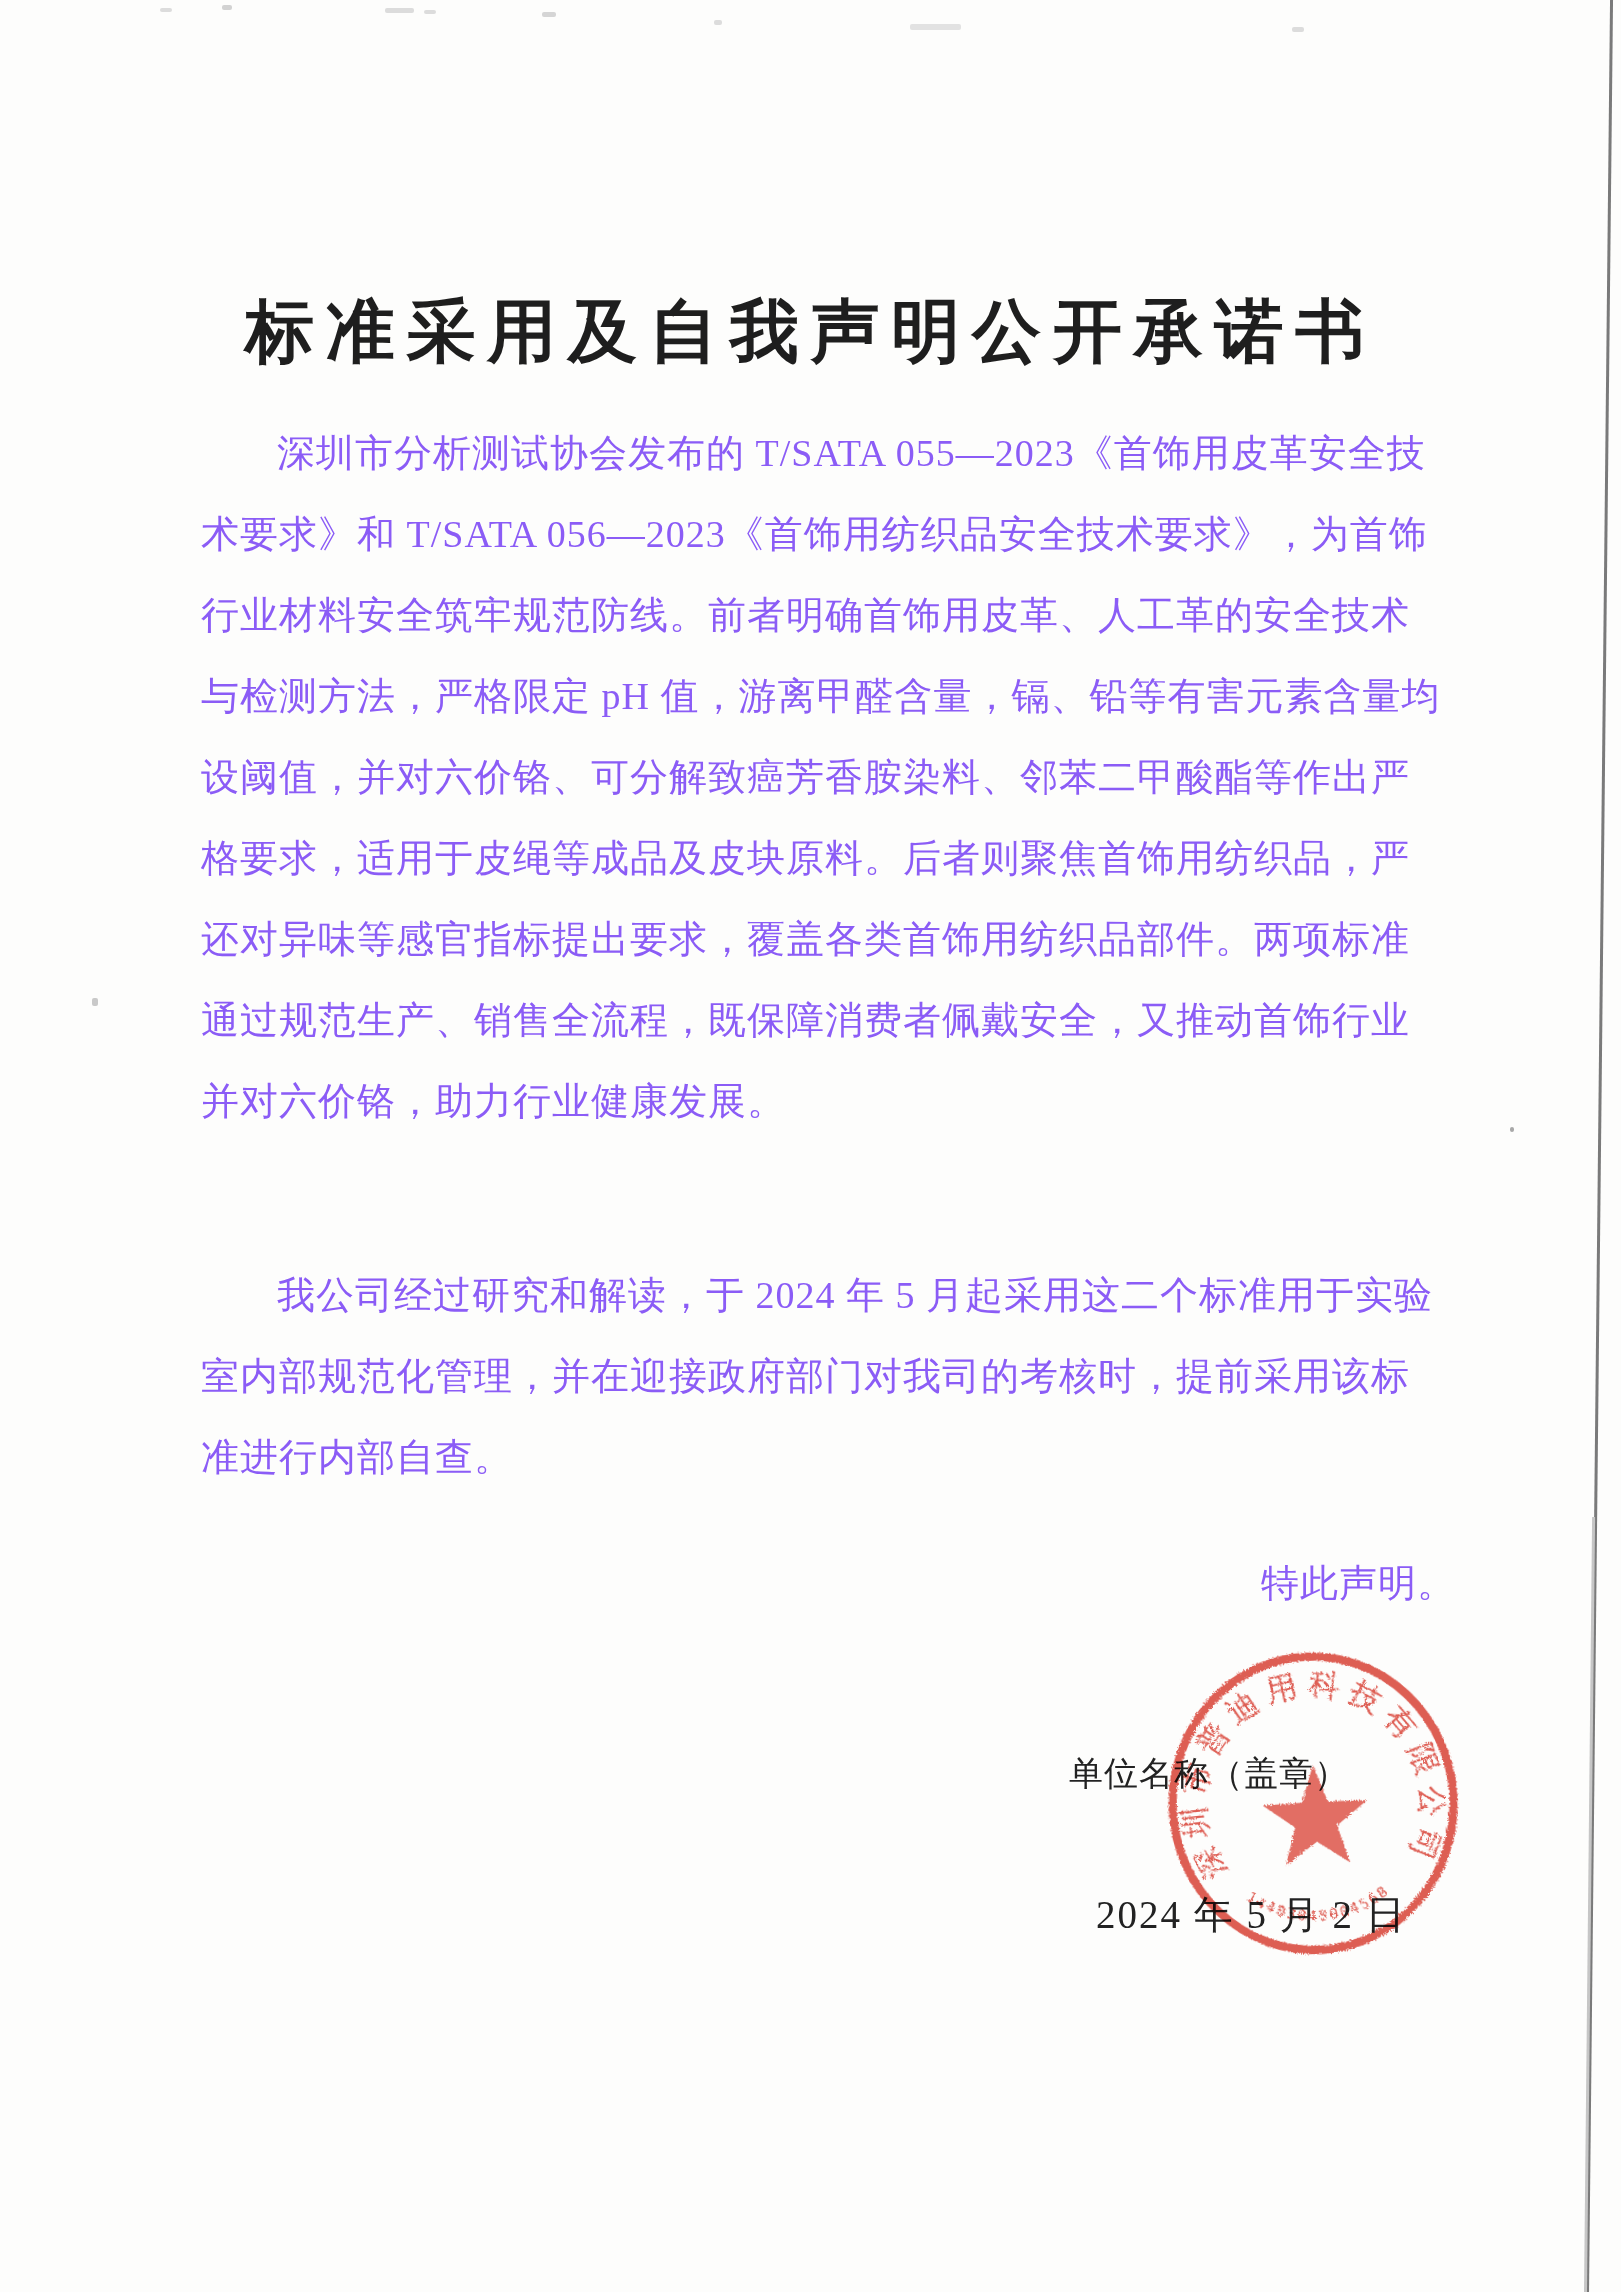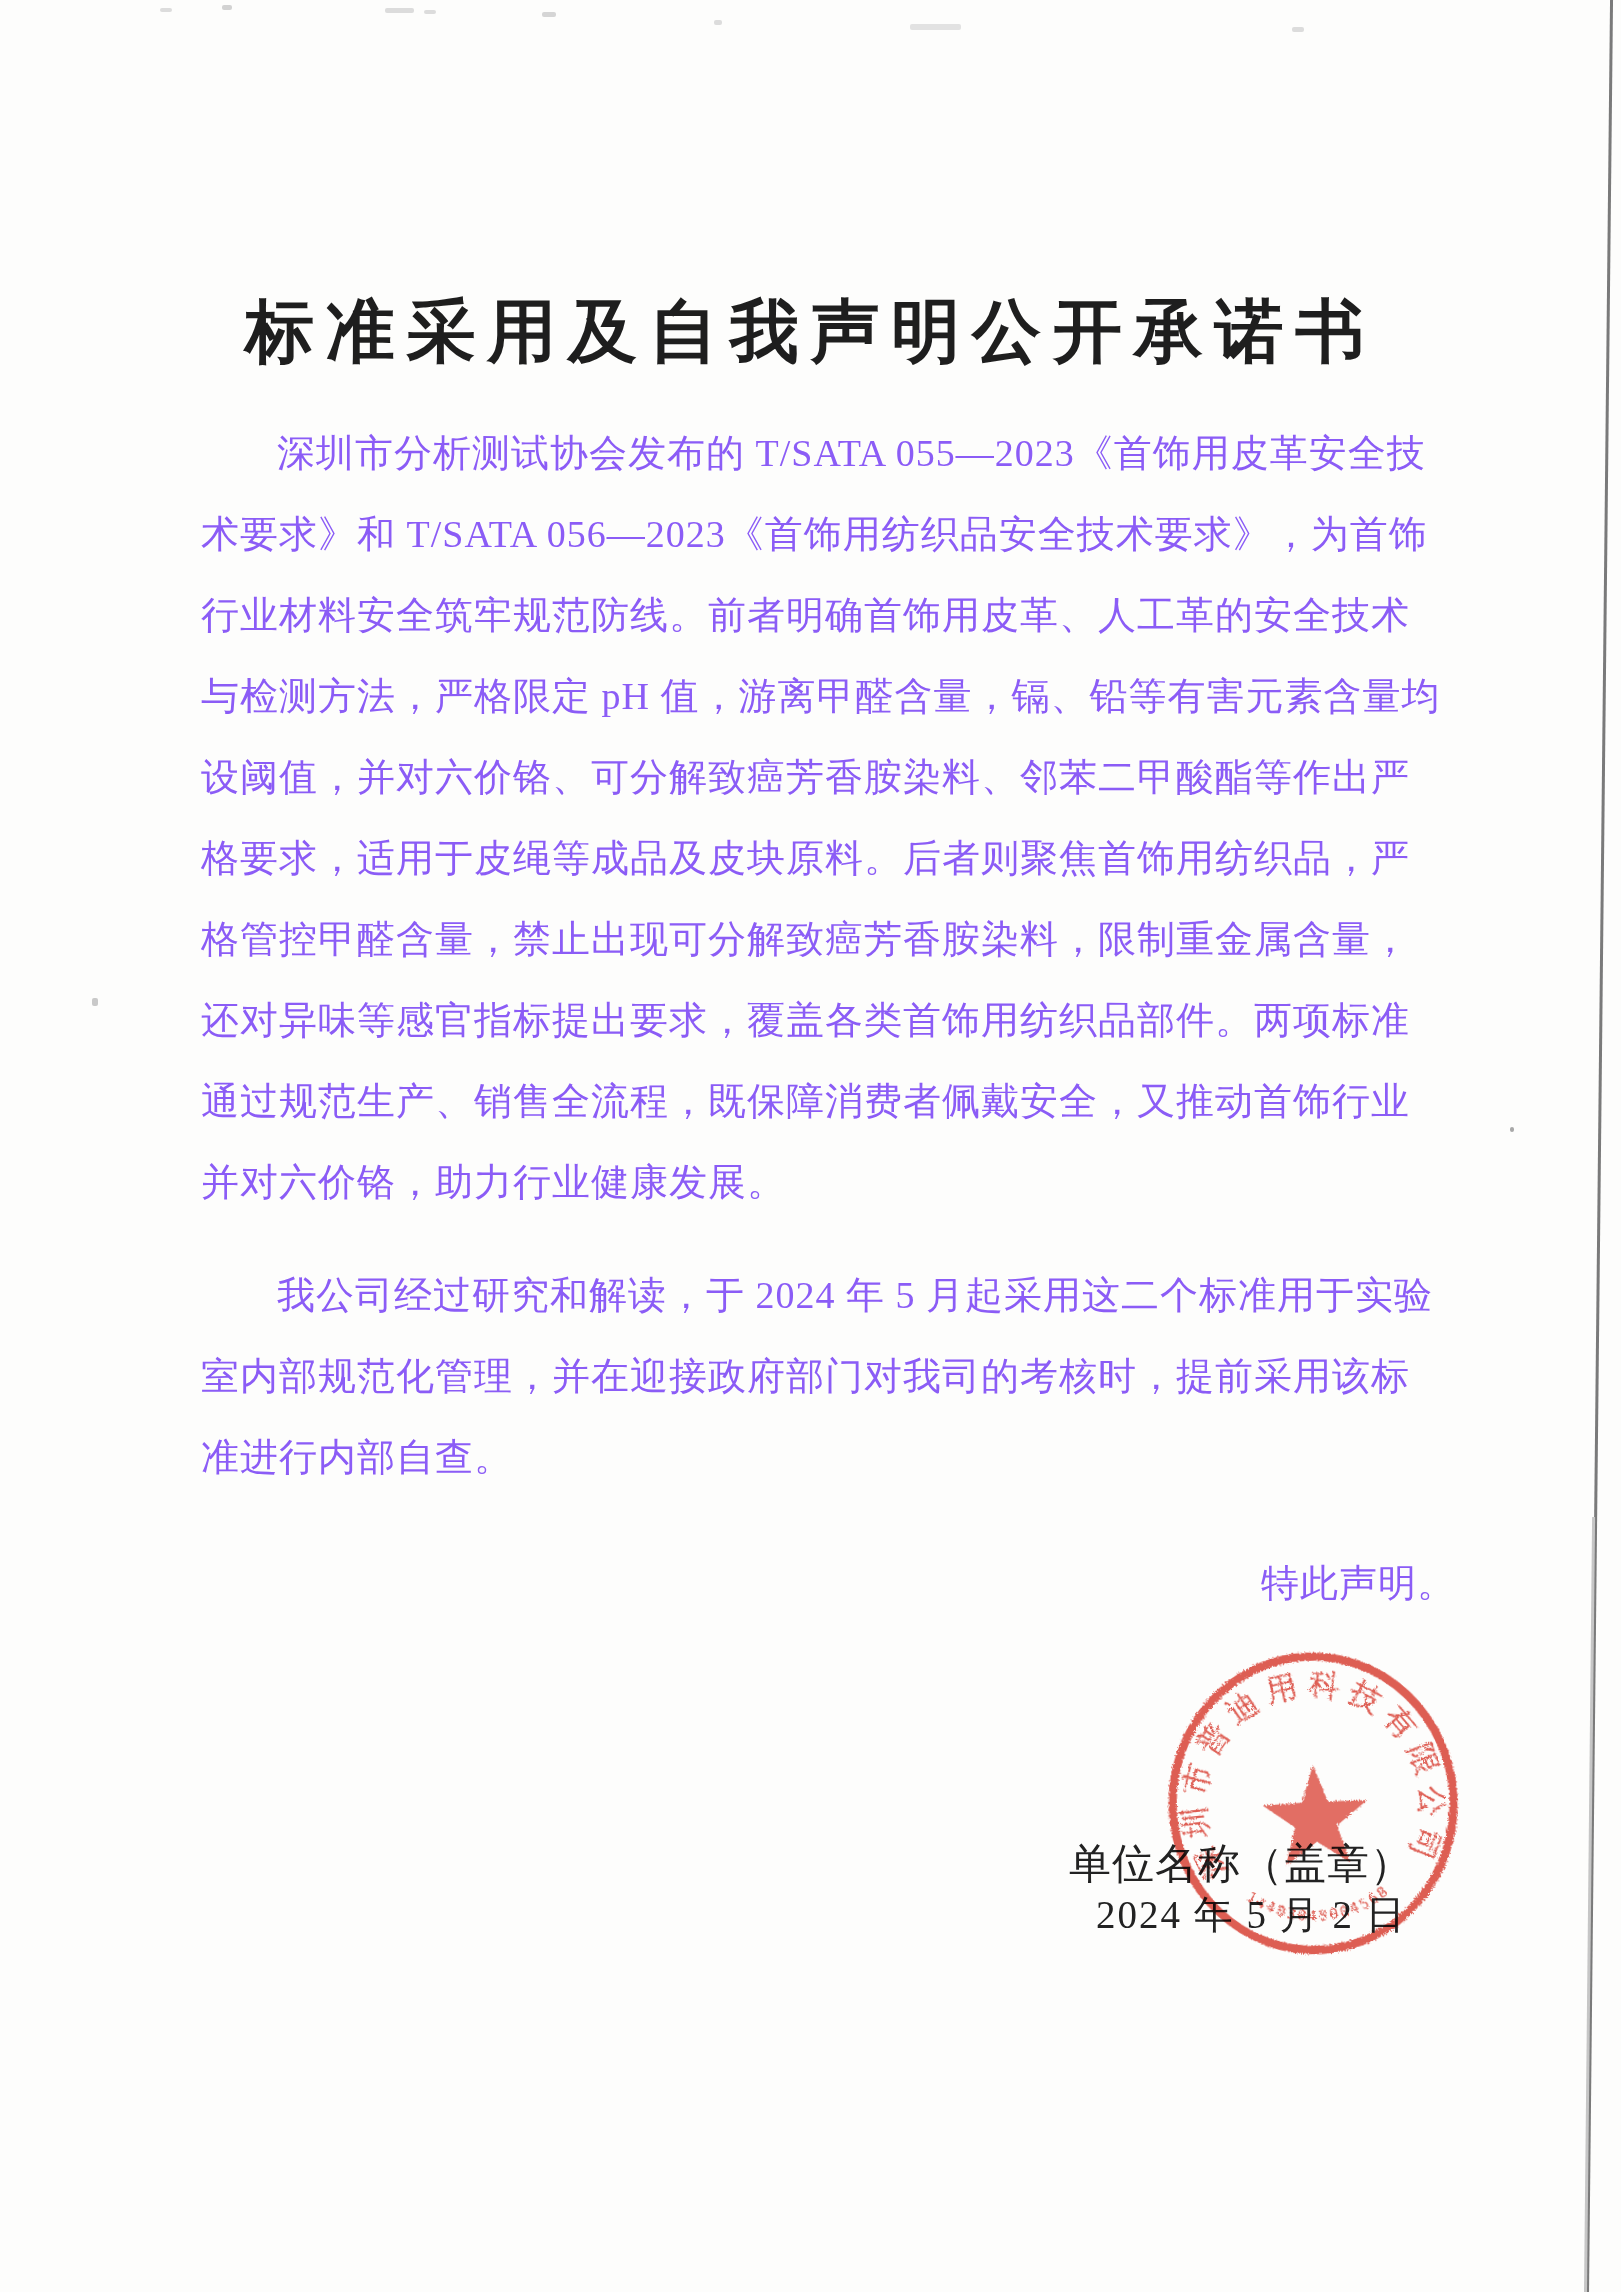--- a/index.html
+++ b/index.html
@@ -19,22 +19,22 @@
     position:absolute;left:201px;width:1255px;
     font-size:38px;line-height:81px;letter-spacing:1px;color:#8b5cf6;
   }
   .body-block .line{white-space:nowrap;}
   .body-block .line.indent{padding-left:76px;}
   #para1{top:413px;}
   #para2{top:1255px;}
   #closing{top:1543px;}
   #closing .line{padding-left:75px;text-align:right;}
   .sig-line{
-    position:absolute;top:1836px;left:1069px;
-    font-size:42px;letter-spacing:1px;white-space:nowrap;color:#222;
+    position:absolute;top:1751px;left:1069px;
+    font-size:34px;letter-spacing:1px;white-space:nowrap;color:#222;
   }
   .date-line{
     position:absolute;top:1888px;left:1096px;
     font-size:39px;letter-spacing:2px;white-space:nowrap;color:#222;
   }
   .stamp{
     position:absolute;left:1157px;top:1637px;width:312px;height:329px;
     mix-blend-mode:multiply;opacity:.88;transform:rotate(-3deg);
   }
   .stamp svg{width:100%;height:100%;}
@@ -64,21 +64,20 @@
 
   <div class="doc-title">标准采用及自我声明公开承诺书</div>
 
   <div class="body-block" id="para1">
     <div class="line indent">深圳市分析测试协会发布的 T/SATA 055—2023《首饰用皮革安全技</div>
     <div class="line">术要求》和 T/SATA 056—2023《首饰用纺织品安全技术要求》，为首饰</div>
     <div class="line">行业材料安全筑牢规范防线。前者明确首饰用皮革、人工革的安全技术</div>
     <div class="line">与检测方法，严格限定 pH 值，游离甲醛含量，镉、铅等有害元素含量均</div>
     <div class="line">设阈值，并对六价铬、可分解致癌芳香胺染料、邻苯二甲酸酯等作出严</div>
     <div class="line">格要求，适用于皮绳等成品及皮块原料。后者则聚焦首饰用纺织品，严</div>
-    <div class="line">格管控甲醛含量，禁止出现可分解致癌芳香胺染料，限制重金属含量，</div>
     <div class="line">还对异味等感官指标提出要求，覆盖各类首饰用纺织品部件。两项标准</div>
     <div class="line">通过规范生产、销售全流程，既保障消费者佩戴安全，又推动首饰行业</div>
     <div class="line">并对六价铬，助力行业健康发展。</div>
   </div>
 
   <div class="body-block" id="para2">
     <div class="line indent">我公司经过研究和解读，于 2024 年 5 月起采用这二个标准用于实验</div>
     <div class="line">室内部规范化管理，并在迎接政府部门对我司的考核时，提前采用该标</div>
     <div class="line">准进行内部自查。</div>
   </div>

